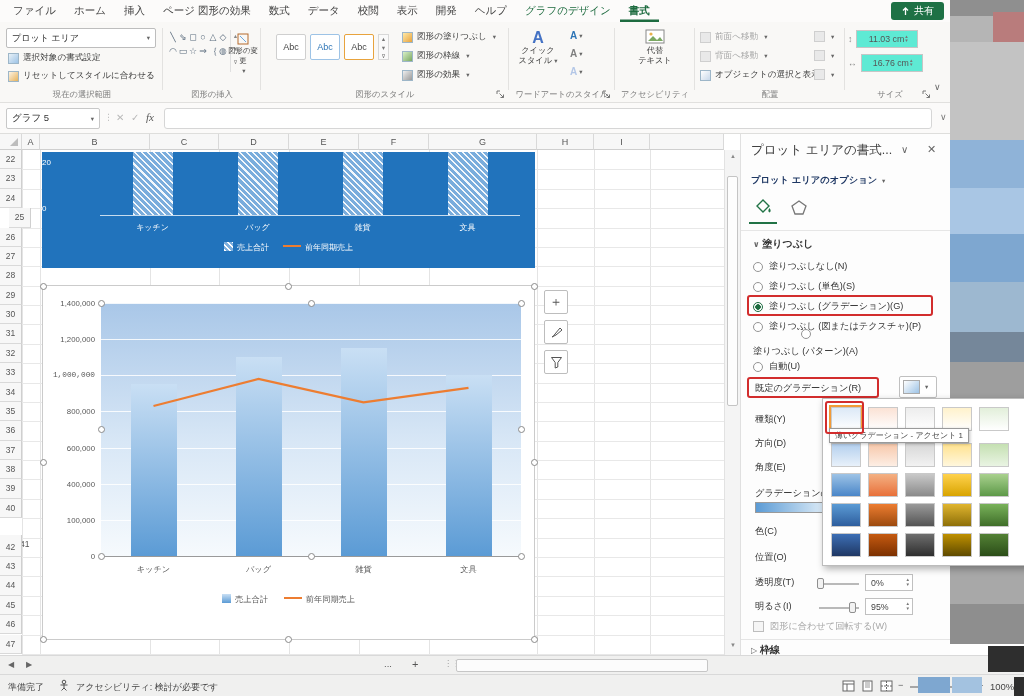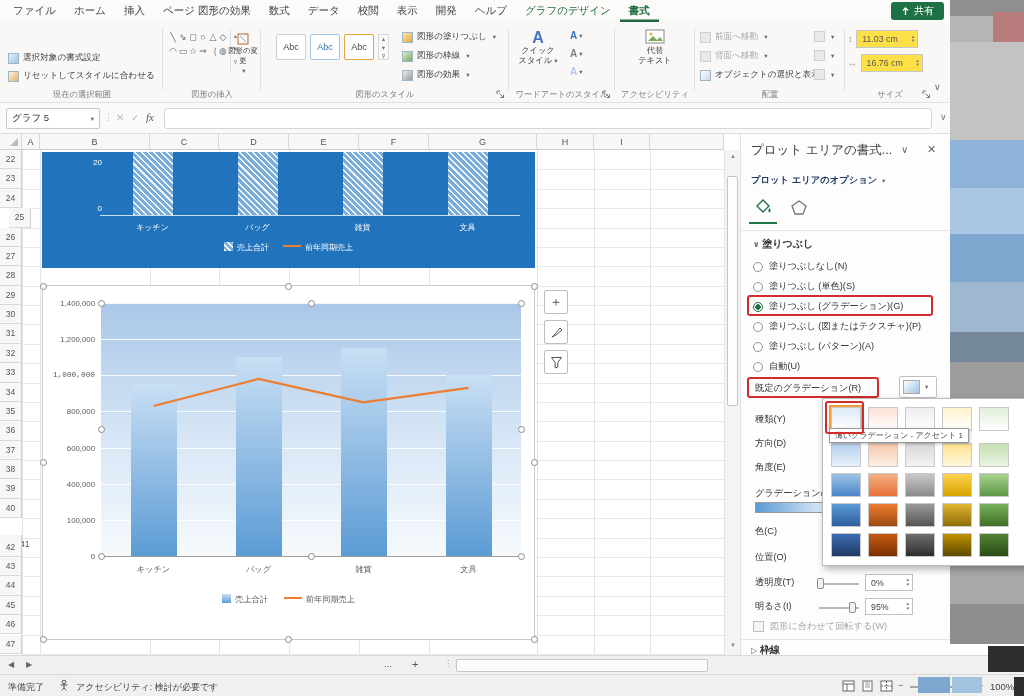--- a/index.html
+++ b/index.html
@@ -28,21 +28,21 @@
 .scrollmini{position:absolute;left:66px;top:8px;width:10px;height:42px;border-left:1px solid #e0e0e0;font-size:5.5px;color:#888;text-align:center;line-height:13px}
 .thumb{position:absolute;top:12px;width:30px;height:26px;background:#fff;border:1px solid #cfcfcf;border-radius:2px;font-size:9px;color:#444;display:flex;align-items:center;justify-content:center}
 .thumb.t2{color:#2e75b6;border-color:#9dc3e6}
 .thumb.t3{border:1.5px solid #e8a33d}
 .morestrip{position:absolute;left:116px;top:12px;width:11px;height:26px;border:1px solid #d8d8d8;background:#fafafa;font-size:5.5px;color:#777;text-align:center;line-height:8.5px}
 .launcher{position:absolute;bottom:4px;width:9px;height:9px}
 .bigbtn{position:absolute;display:flex;flex-direction:column;align-items:center;font-size:8.2px;color:#3c3c3c;line-height:10px}
 .mini-a{position:absolute;display:flex;align-items:center;font-size:10px;font-weight:bold}
 .dis{color:#a5a5a5}
 .dis .icsq{border-color:#cfcfcf;background:#e9e9e9}
-.szbox{display:flex;align-items:center;border:1px solid #c6c6c6;background:#fde047;height:18px;width:62px;font-size:8.8px;color:#555;padding:0 2px 0 5px;justify-content:space-between}
+.szbox{display:flex;align-items:center;border:1px solid #c6c6c6;background:#5eead4;height:18px;width:62px;font-size:8.8px;color:#555;padding:0 2px 0 5px;justify-content:center}
 .spin{display:flex;flex-direction:column;font-size:4.5px;color:#777;line-height:4.5px}
 #ribbon-collapse{position:absolute;left:934px;top:60px;font-size:9px;color:#666}
 
 
 #formula-row{position:absolute;left:0;top:103px;width:1024px;height:31px;background:#fbfaf9;border-bottom:1px solid #dededc}
 #name-box{position:absolute;left:6px;top:5px;width:94px;height:21px;background:#fff;border:1px solid #c8c8c8;border-radius:2px;font-size:9.5px;display:flex;align-items:center;justify-content:space-between;padding:0 5px}
 #fx-cancel,#fx-enter{position:absolute;top:9px;font-size:10px;color:#b9b9b9}
 #fx-label{position:absolute;left:146px;top:8px;font-size:11px;font-style:italic;font-family:"Liberation Serif",serif;color:#5a5a5a}
 #formula-input{position:absolute;left:164px;top:5px;width:768px;height:21px;background:#fff;border:1px solid #d6d6d6;border-radius:3px}
 .vdots{position:absolute;left:104px;top:9px;color:#c0c0c0;font-size:9px}
@@ -51,21 +51,21 @@
 
 #sheet-area{position:absolute;left:0;top:134px;width:740px;height:521px;background:#fff;overflow:hidden}
 .colhdr{position:absolute;top:0;height:16px;background:#f7f7f7;border-right:1px solid #d9d9d9;border-bottom:1px solid #cfcfcf;font-size:9px;color:#555;text-align:center;line-height:16px}
 .rowhdr{position:absolute;left:0;width:22px;background:#f7f7f7;border-right:1px solid #cfcfcf;border-bottom:1px solid #d9d9d9;font-size:8.5px;color:#555;text-align:center}
 .vline{position:absolute;width:1px;background:#e4e4e4}
 .hline{position:absolute;height:1px;background:#e8e8e8}
 .corner-tri{position:absolute;right:3px;bottom:3px;width:0;height:0;border-left:8px solid transparent;border-bottom:8px solid #bdbdbd}
 
 
 #top-chart{position:absolute;left:42px;top:18px;width:493px;height:116px;overflow:hidden;z-index:10}
-.ct-ytick{position:absolute;left:8px;width:52px;text-align:right;font-size:8px;color:#fff}
+.ct-ytick{position:absolute;left:0;width:52px;font-size:8px;color:#fff}
 .ct-axis{position:absolute;left:58px;width:420px;height:1px;background:rgba(255,255,255,.75)}
 .ct-bar{position:absolute;top:0}
 .ct-cat{position:absolute;font-size:8px;color:#fff;text-align:center}
 .ct-legend{position:absolute;left:0;width:100%;display:flex;justify-content:center;gap:14px;font-size:8px;color:#fff;align-items:center}
 #main-chart{position:absolute;left:42px;top:151px;width:493px;height:355px;background:#fff;border:1px solid #cbcbcb;z-index:10}
 #mc-plot{position:absolute;left:58px;top:17px;width:420px;height:253px;background:linear-gradient(180deg,#a9c7e8 0%,#d8e7f6 55%,#f6fafd 100%)}
 .mc-grid{position:absolute;left:0;width:420px;height:1px;background:rgba(255,255,255,.85)}
 .mc-ytick{position:absolute;left:0;width:52px;text-align:right;font-size:7.8px;color:#595959}
 .mc-bar{position:absolute;background:linear-gradient(180deg,#c9dff4,#5b9bd5)}
 .mc-cat{position:absolute;font-size:8.2px;color:#595959;text-align:center}
@@ -169,20 +169,24 @@
             <path d="M4.5 9 V2 M2 4.5 L4.5 2 L7 4.5" stroke="#fff" stroke-width="1.3" fill="none"></path>
           </svg>
         </span>
       <span>共有</span>
     </div>
   </div>
 
   <div id="ribbon">
 
     <div class="grp" style="left:2px;width:160px">
+      <div class="seldd">
+          <span>プロット エリア</span>
+          <span class="dd">▾</span>
+        </div>
       <div class="rbtn" style="left:6px;top:30px">
           <span class="icsq"></span>
           <span>選択対象の書式設定</span>
         </div>
       <div class="rbtn" style="left:6px;top:48px">
           <span class="icsq" style="background:linear-gradient(135deg,#fdf3e3,#e6b35c)"></span>
           <span>リセットしてスタイルに合わせる</span>
         </div>
       <div class="glabel">現在の選択範囲</div>
     </div>
@@ -554,21 +558,21 @@
         <div>塗りつぶし (単色)(S)</div>
       </div>
       <div class="pradio sel" style="top: 166px;">
         <div class="rdot"></div>
         <div>塗りつぶし (グラデーション)(G)</div>
       </div>
       <div class="pradio" style="top: 186px;">
         <div class="rdot"></div>
         <div>塗りつぶし (図またはテクスチャ)(P)</div>
       </div>
-      <div class="pradio" style="top: 206px;">
+      <div class="pradio" style="top: 195px; flex-direction: column;">
         <div class="rdot"></div>
         <div>塗りつぶし (パターン)(A)</div>
       </div>
       <div class="pradio" style="top: 226px;">
         <div class="rdot"></div>
         <div>自動(U)</div>
       </div>
       <div class="prow" style="top: 279px;">
         <div class="plab">種類(Y)</div>
       </div>

